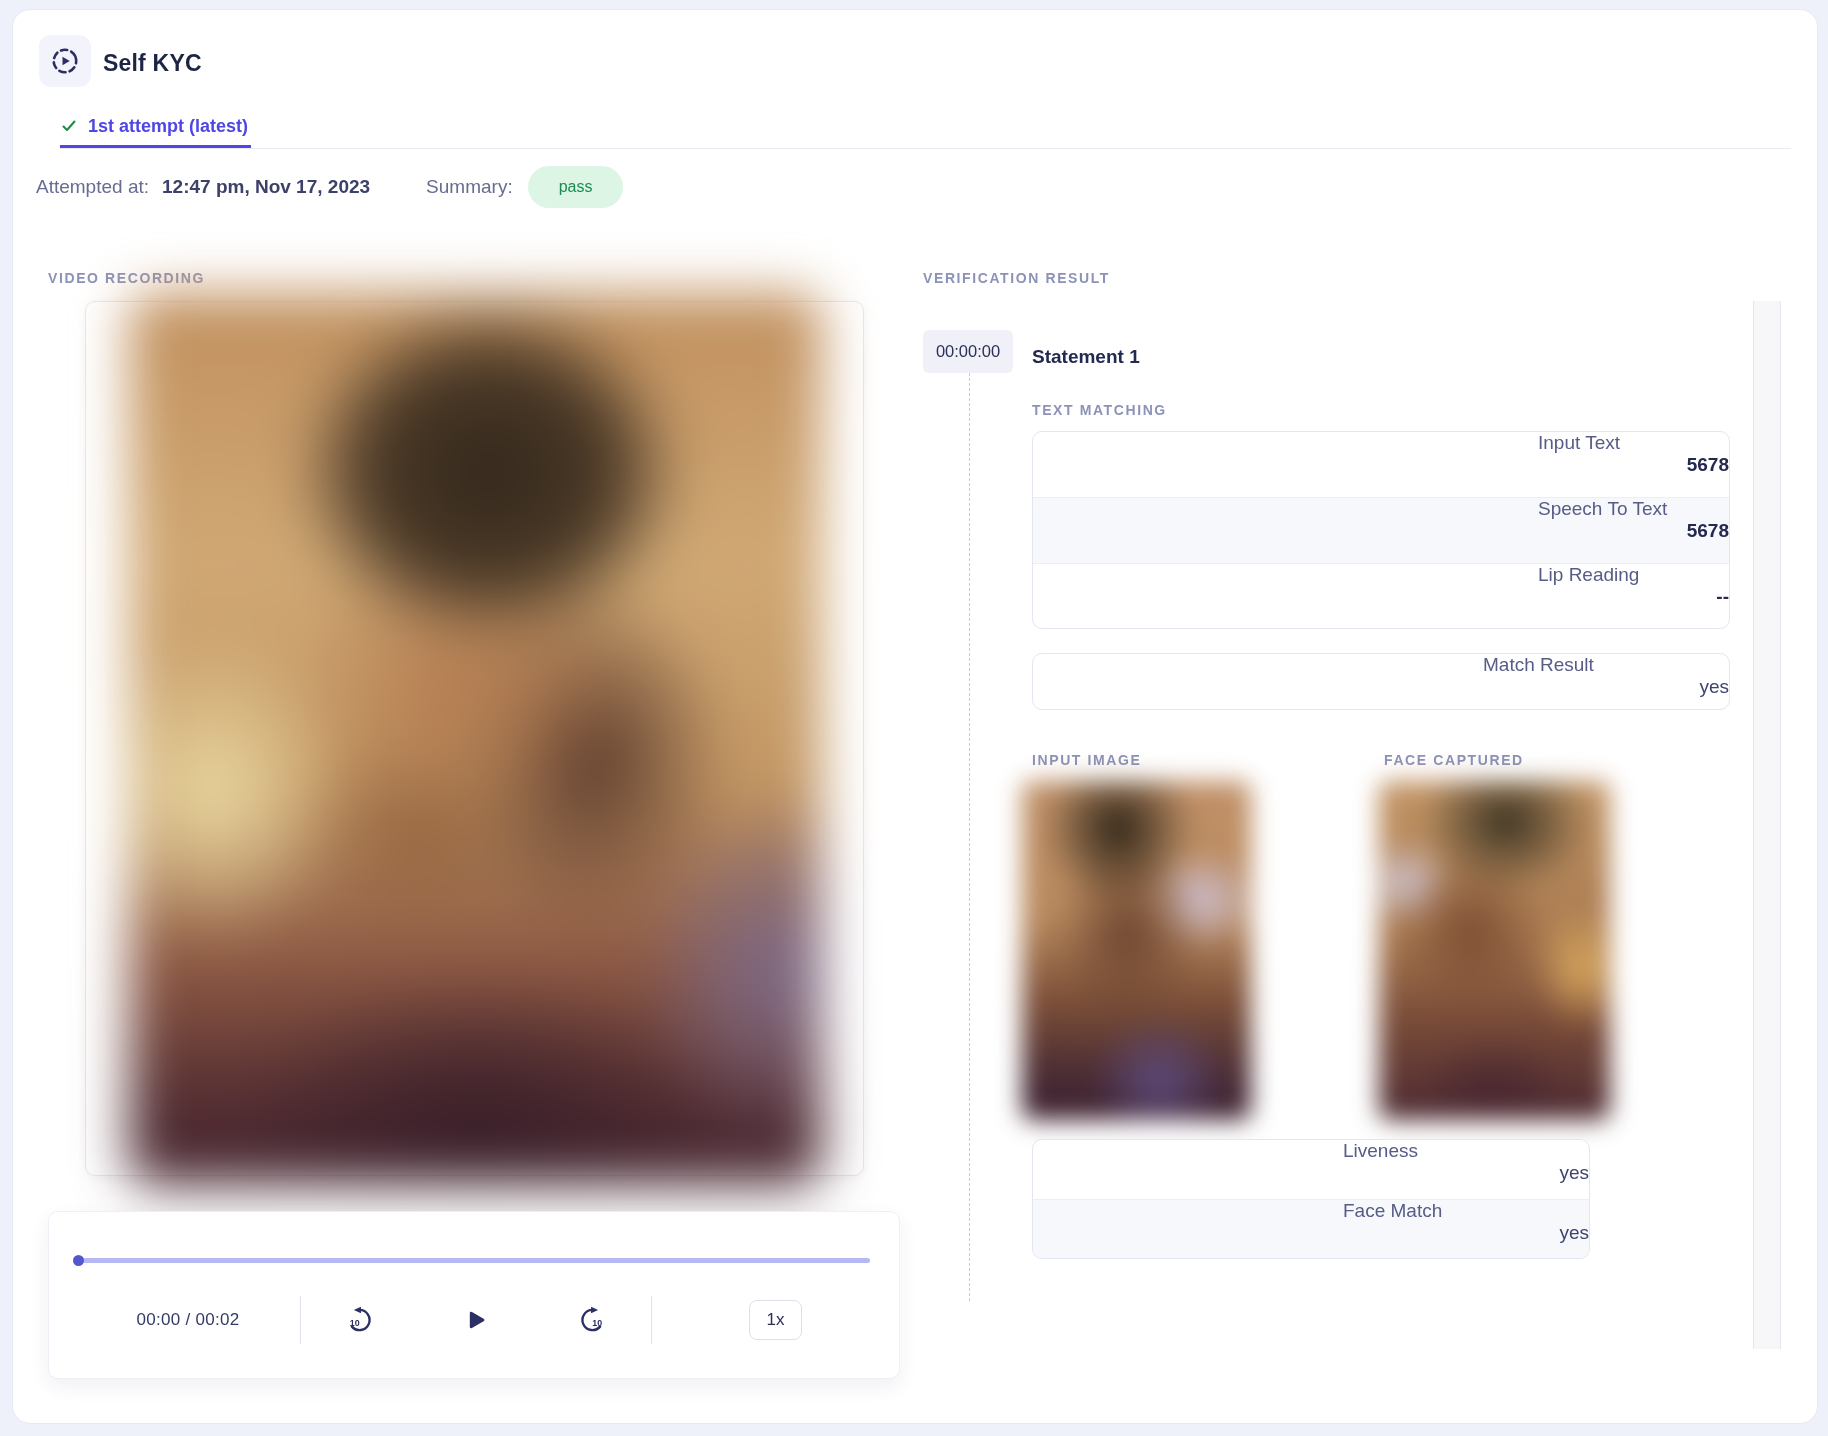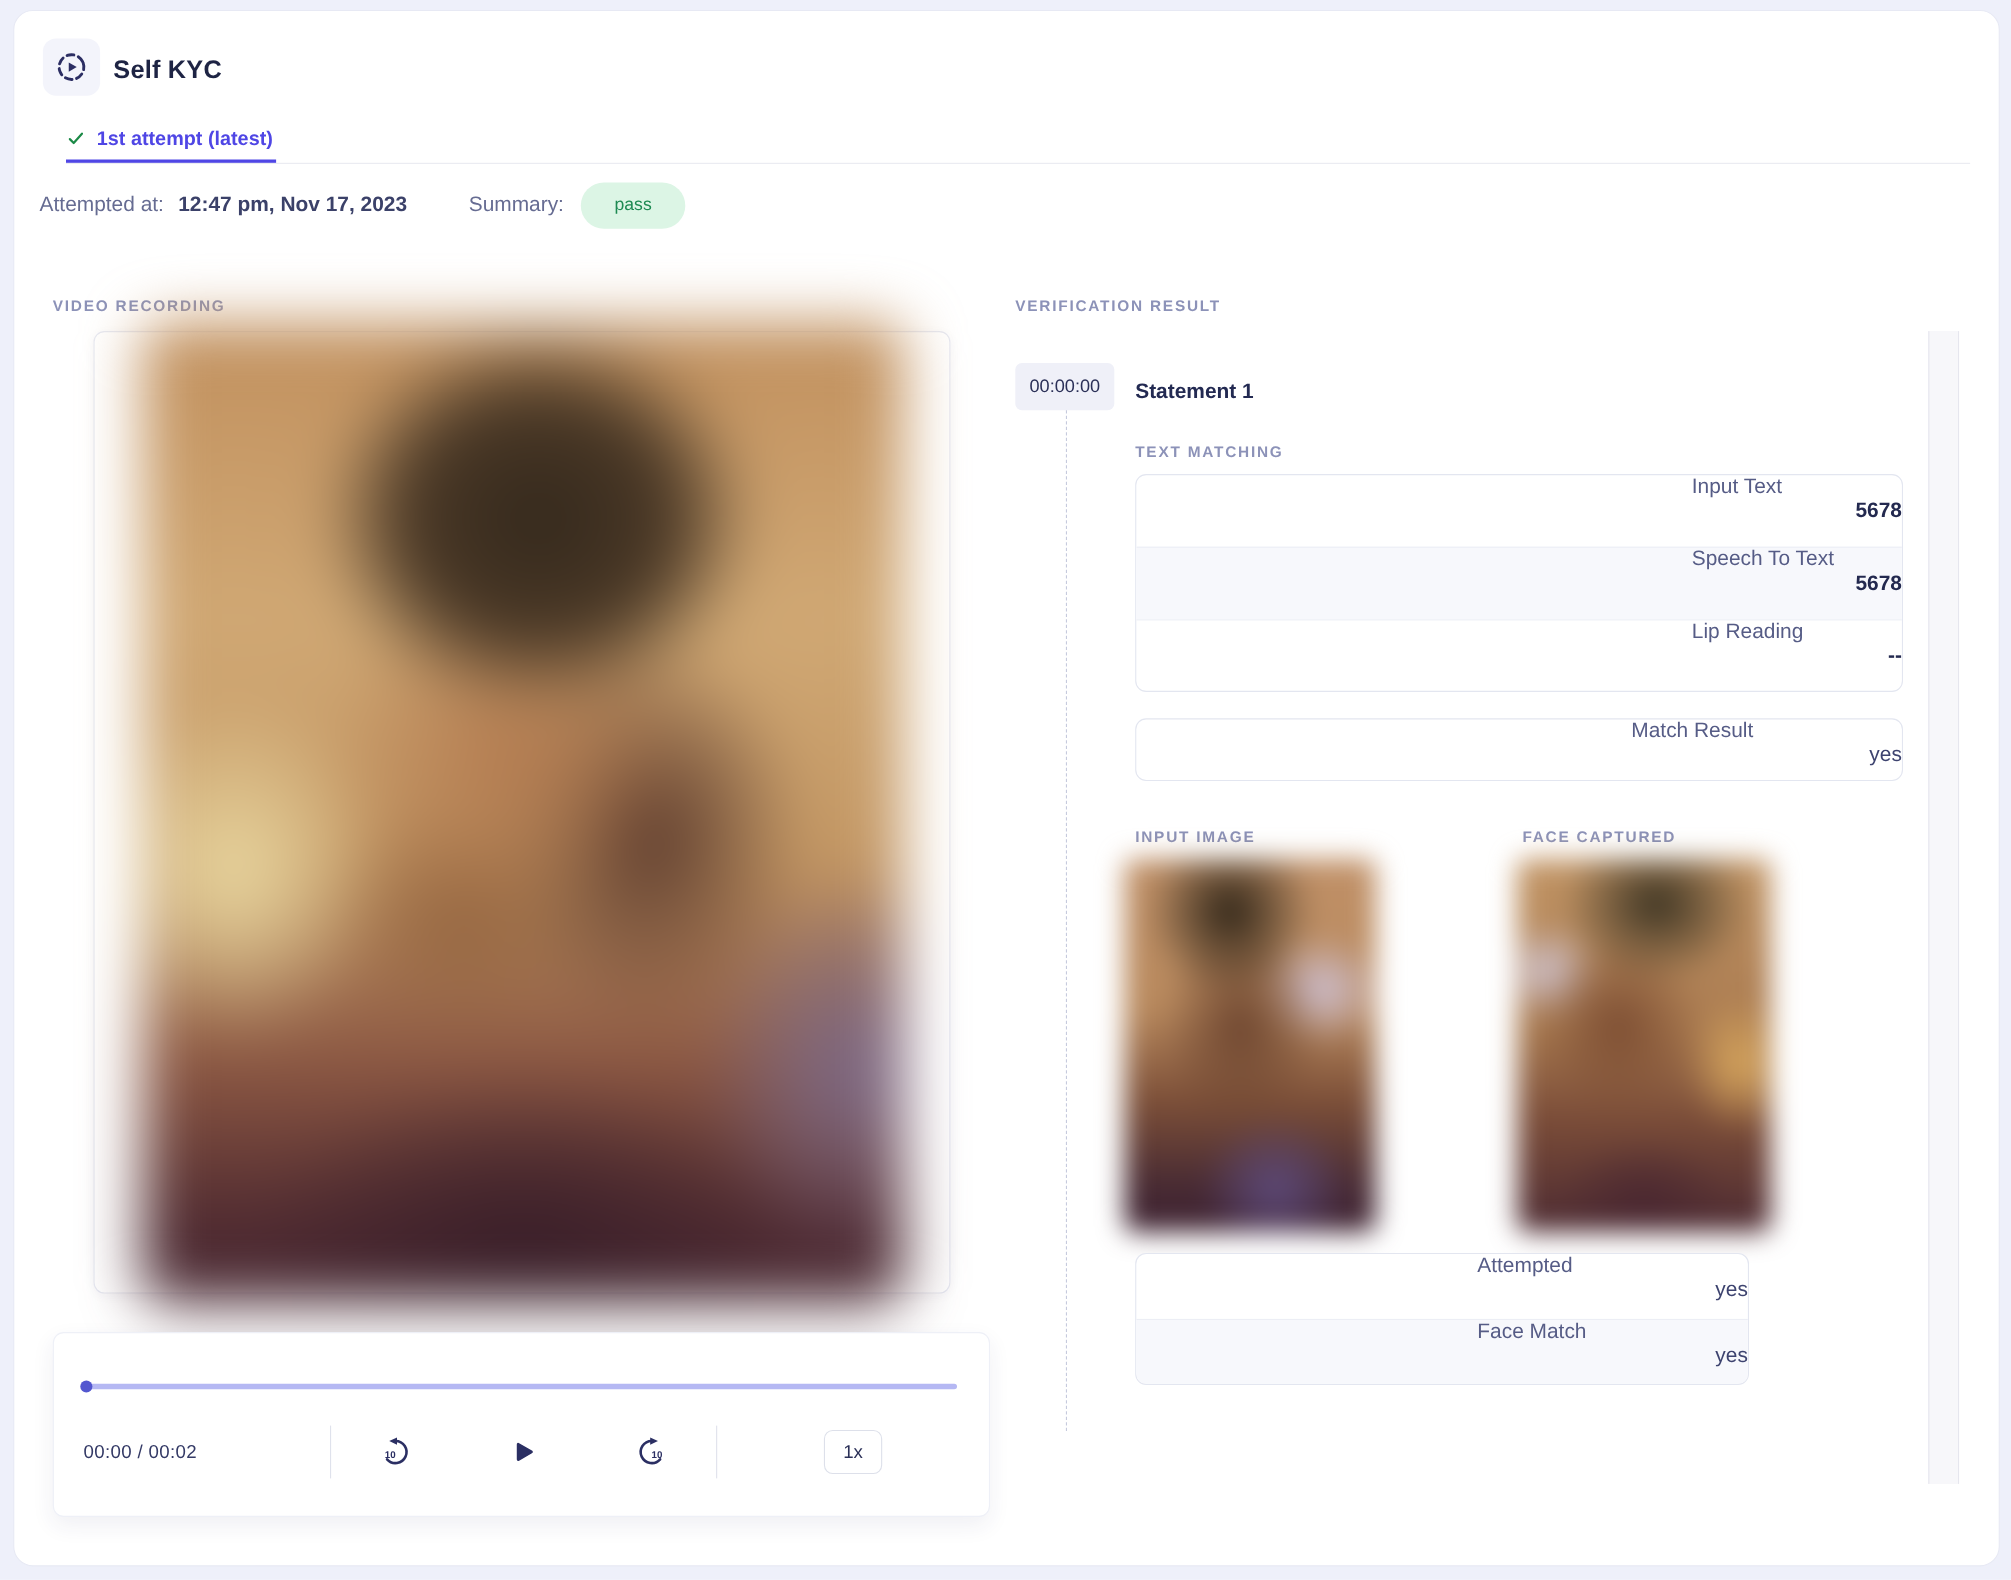--- a/index.html
+++ b/index.html
@@ -79,21 +79,21 @@
   }
   .progress-track {
     position: absolute; left: 26px; top: 46px; width: 795px; height: 5px;
     background: #b5b8f3; border-radius: 3px; cursor: pointer;
   }
   .progress-thumb {
     position: absolute; left: -2px; top: -3px; width: 11px; height: 11px;
     background: #5357cf; border-radius: 50%;
   }
   .controls { position: absolute; left: 0; top: 84px; width: 100%; height: 48px; display: flex; align-items: stretch; }
-  .time-zone { width: 251px; display: flex; align-items: center; padding-left: 27px; }
+  .time-zone { width: 251px; display: flex; align-items: center; padding-left: 27px; justify-content: center; }
   .time-display { font-size: 17px; color: #343a66; letter-spacing: .3px; }
   .ctl-divider { width: 1px; background: #dfe2ec; }
   .buttons-zone { width: 350px; display: flex; align-items: center; justify-content: space-around; color: #2b2f63; }
   .icon-btn { background: none; border: none; color: #2b2f63; display: flex; align-items: flex-end; cursor: pointer; padding: 2px; }
   .speed-zone { flex: 1; display: flex; align-items: center; justify-content: center; }
   .speed-btn {
     background: #fff; border: 1px solid #dde0ea; border-radius: 8px;
     font-size: 17px; color: #2b3058; padding: 9px 17px; cursor: pointer;
     font-family: "Liberation Sans", sans-serif;
   }
@@ -264,21 +264,21 @@
       </div>
     </div>
 
     <div class="abs section-label input-image-label">INPUT IMAGE</div>
     <div class="abs section-label captured-image-label">FACE CAPTURED</div>
     <div class="abs blur-photo input-image"></div>
     <div class="abs blur-photo captured-image"></div>
 
     <div class="abs data-table face-table">
       <div class="trow">
-        <span class="tlabel wide">Attempted</span>
+        <span class="tlabel wide">Liveness</span>
         <span class="tvalue plain">yes</span>
       </div>
       <div class="trow stripe">
         <span class="tlabel wide">Face Match</span>
         <span class="tvalue plain">yes</span>
       </div>
     </div>
 
     <div class="abs scroll-track"></div>
 

